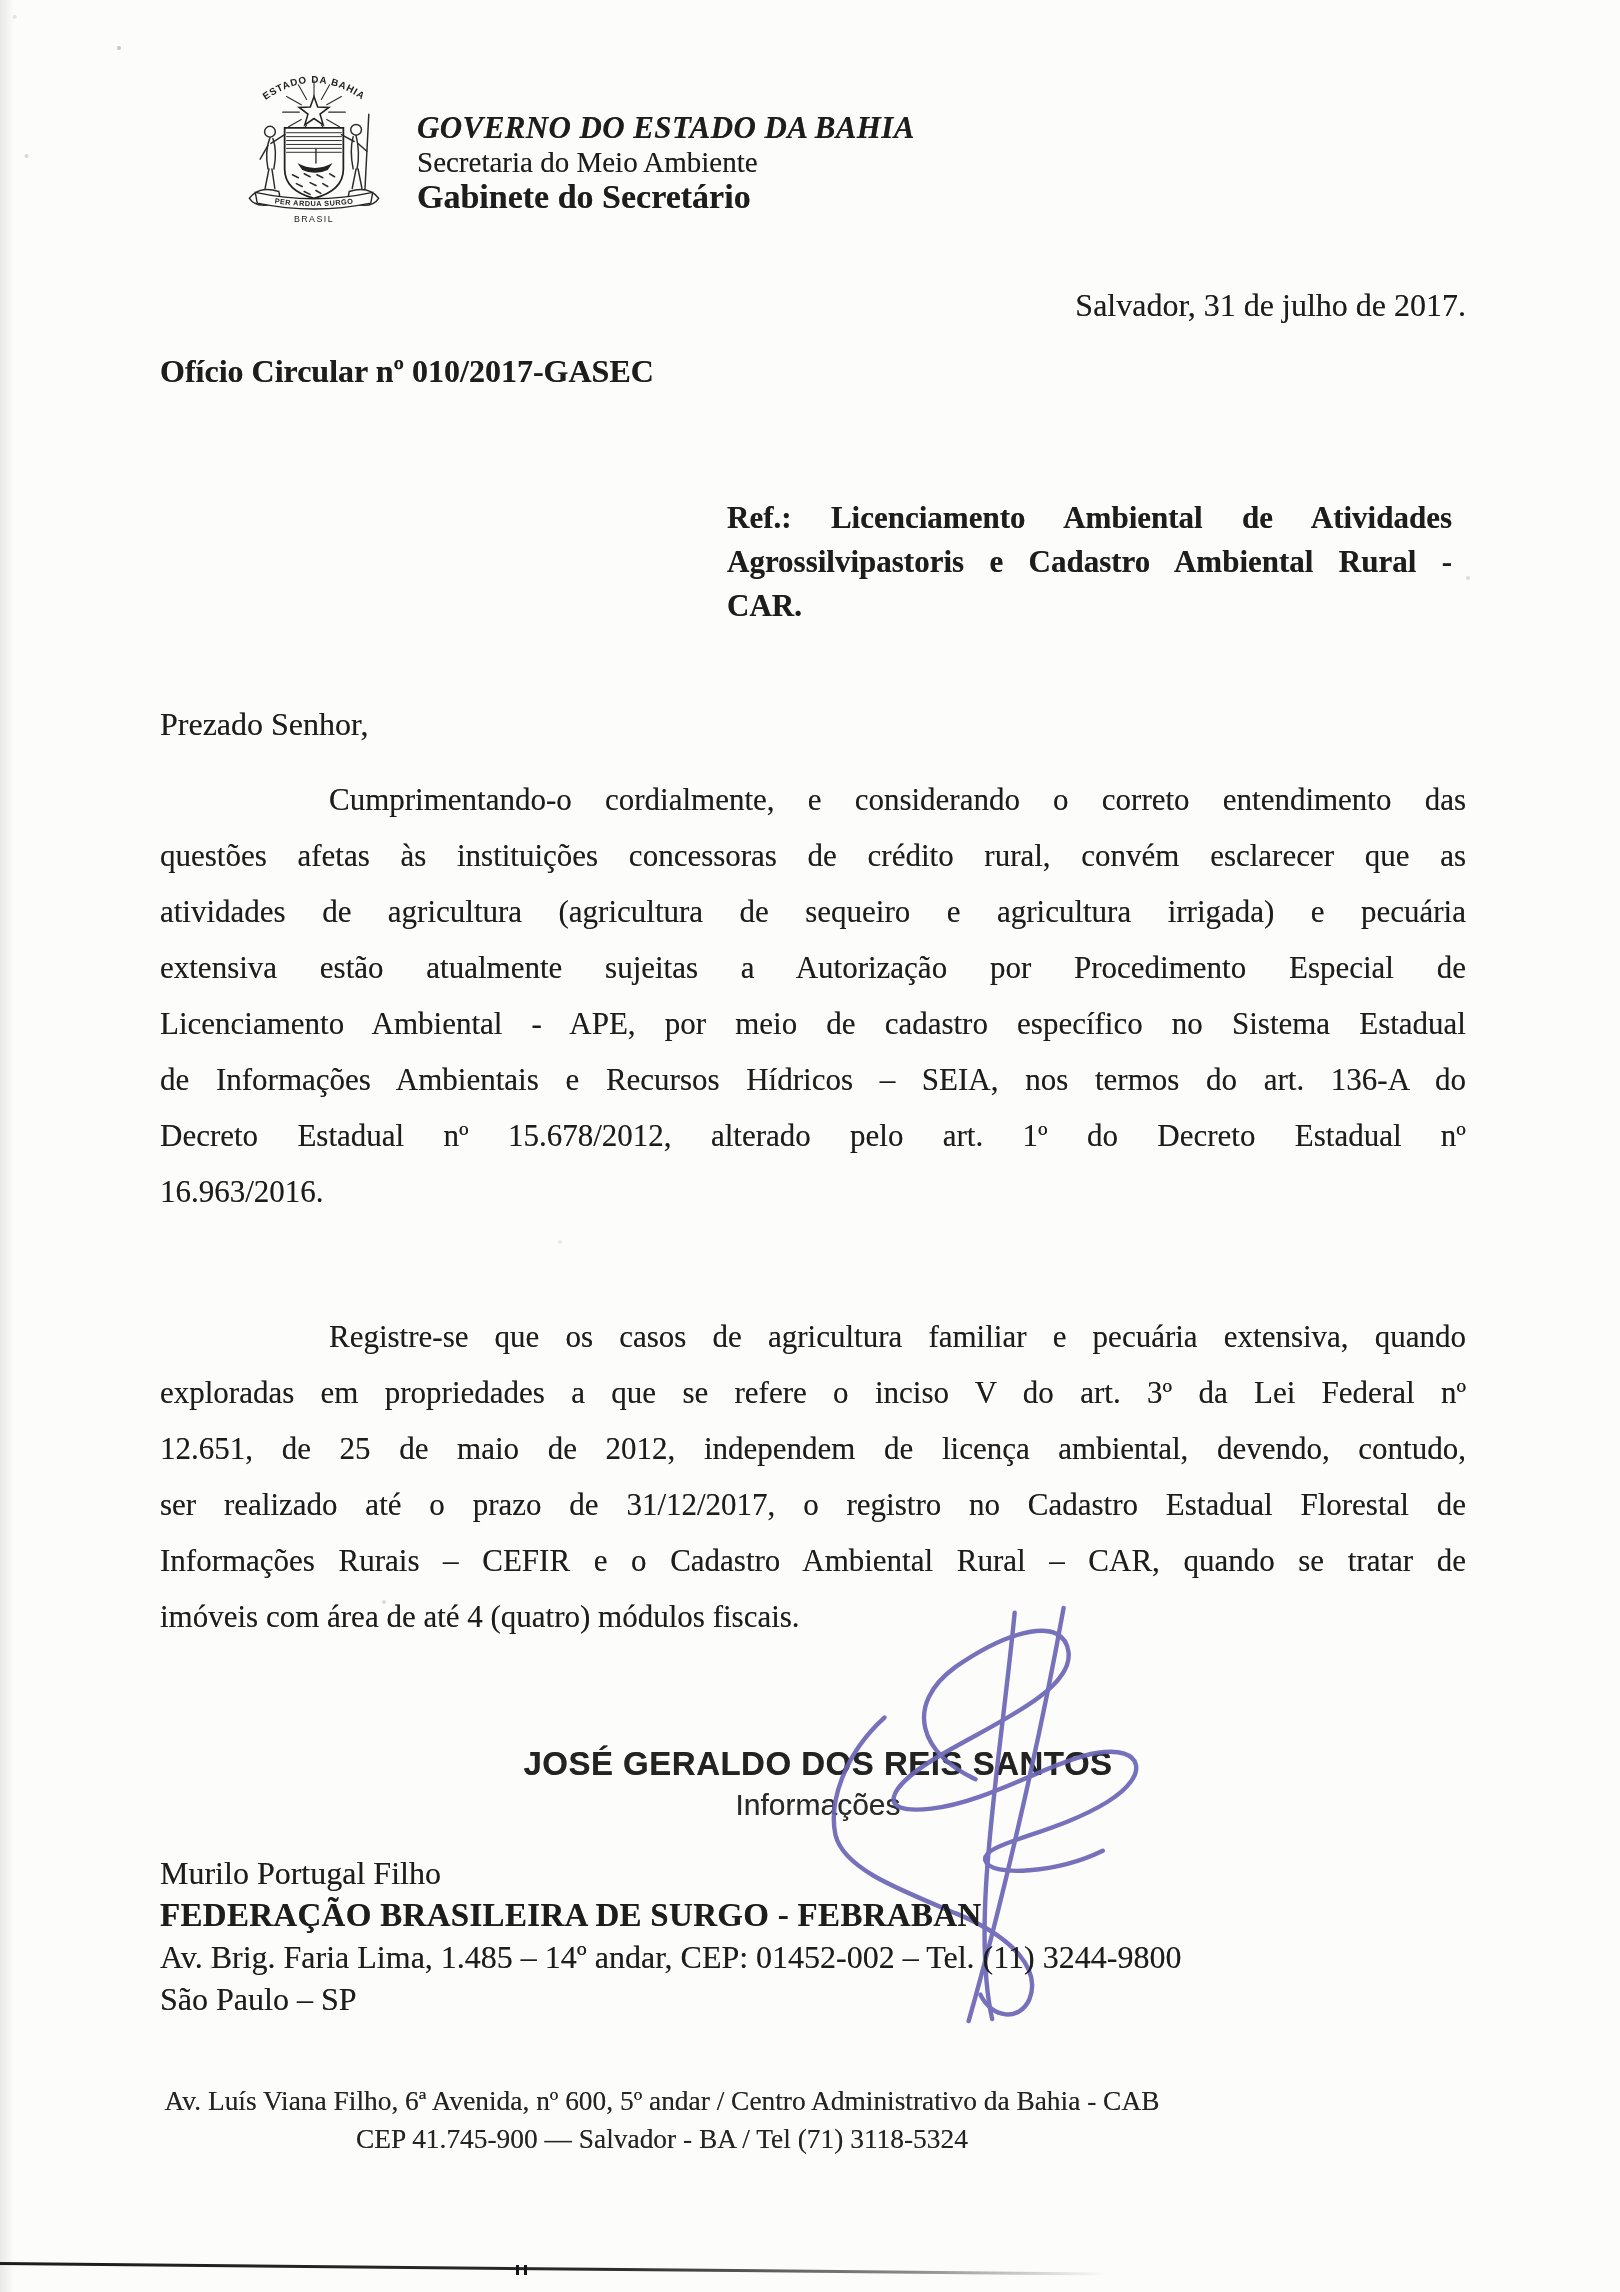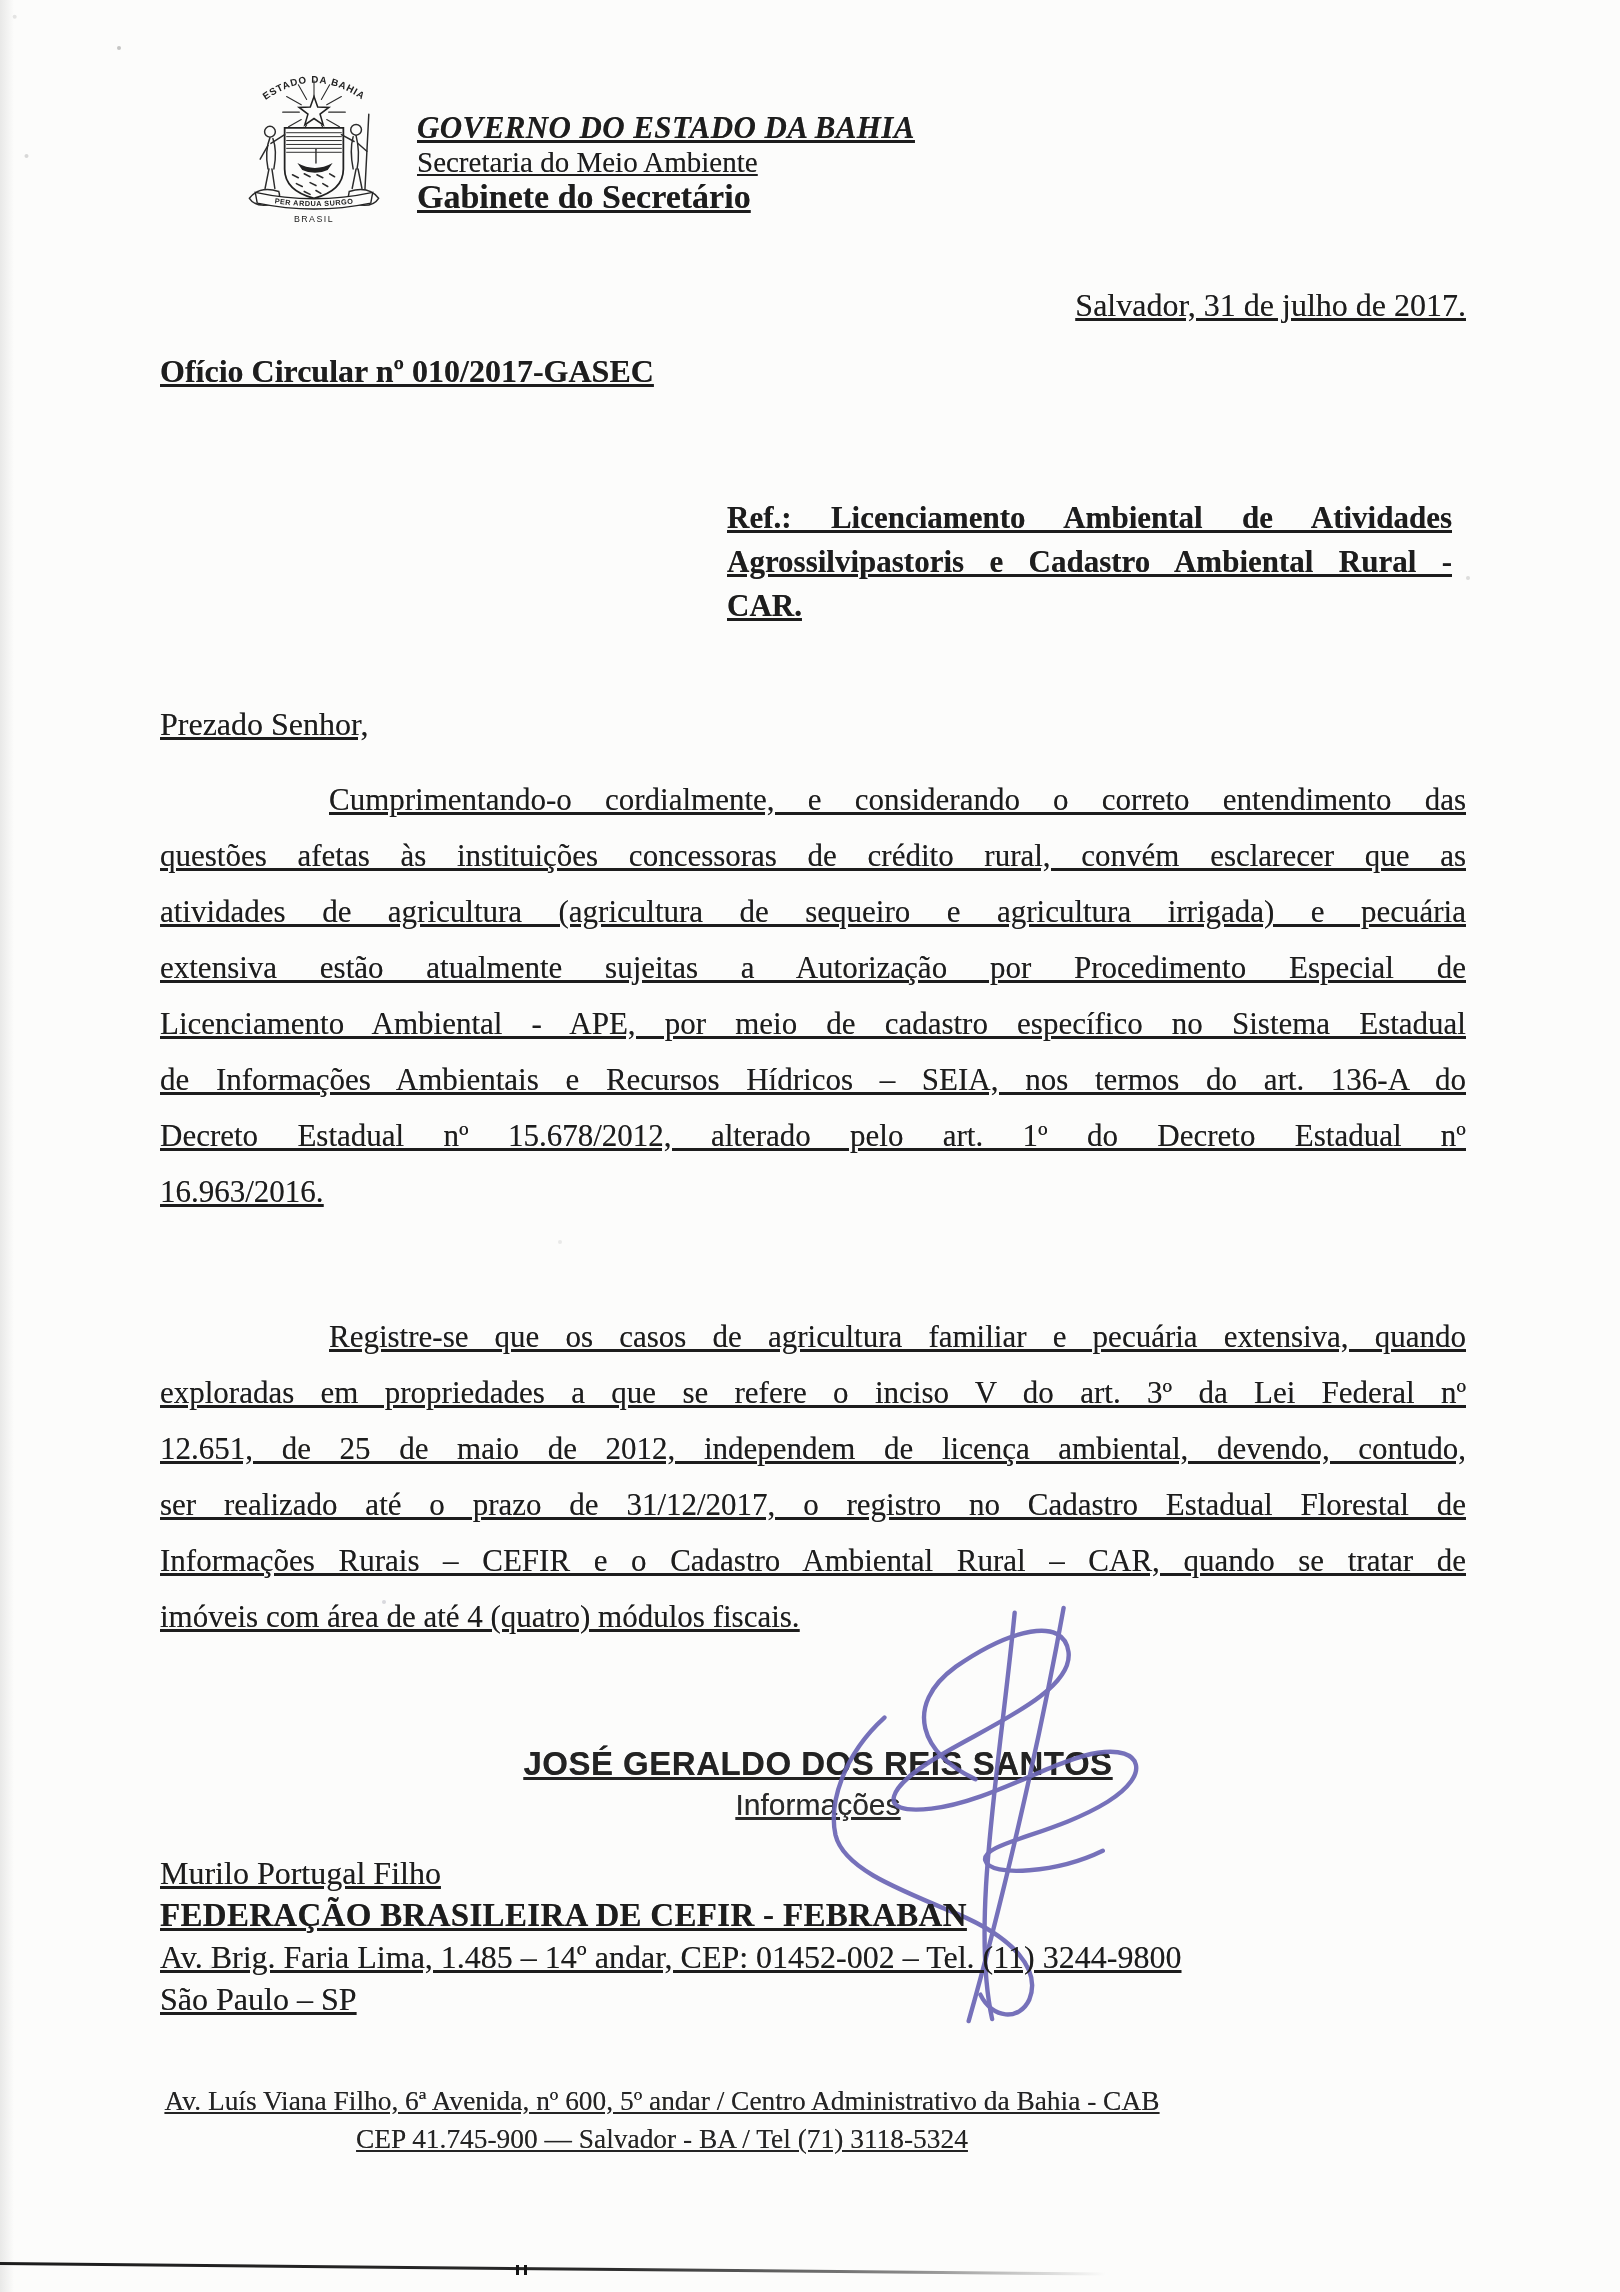--- a/index.html
+++ b/index.html
@@ -7,21 +7,21 @@
     position:relative;
     width:1620px;height:2293px;
     margin:0 auto;
     background:#fcfcfb;
     overflow:hidden;
     font-family:"Liberation Serif", serif;
     color:#1d1d1d;
   }
   .abs{position:absolute;}
   .sans{font-family:"Liberation Sans", sans-serif;}
-  .soft{text-shadow:0 0 0.6px rgba(25,25,25,0.55);text-decoration:underline;}
+  .soft{text-shadow:0 0 0.6px rgba(25,25,25,0.55);}
 
   
   .org1{left:417px;top:110px;font-size:31px;font-weight:bold;font-style:italic;letter-spacing:0.4px;}
   .org2{left:417px;top:146px;font-size:29px;}
   .org3{left:417px;top:178px;font-size:34px;font-weight:bold;}
 
   .dateline{left:160px;top:287px;width:1306px;font-size:32px;text-align:right;}
   .docnum{left:160px;top:353px;font-size:32px;font-weight:bold;}
 
   .refblock{left:727px;top:496px;width:725px;font-size:31px;font-weight:bold;line-height:44px;}
@@ -197,21 +197,21 @@
     <g fill="none" stroke-width="4.5" stroke-linecap="round" opacity="0.92" stroke="#6b66b5">
       <path d="M 215,200 C 160,175 140,125 195,85 C 250,47 305,33 310,70 C 315,110 230,145 180,175 C 125,207 110,237 170,230 C 230,223 295,180 340,173 C 385,166 395,195 350,223 C 295,257 220,265 225,283 C 230,301 300,295 345,273"></path>
       <path d="M 122,137 C 80,175 65,225 72,257 C 80,290 130,310 195,337 C 255,362 282,395 270,425 C 260,447 232,445 220,420"></path>
       <path d="M 305,25 C 280,165 240,335 208,447"></path>
       <path d="M 255,30 C 240,185 210,345 232,445"></path>
     </g>
   </svg>
 
   <div class="abs addr">
     <div class="ln soft">Murilo Portugal Filho</div>
-    <div class="ln bold soft">FEDERAÇÃO BRASILEIRA DE CEFIR - FEBRABAN</div>
+    <div class="ln bold soft">FEDERAÇÃO BRASILEIRA DE SURGO - FEBRABAN</div>
     <div class="ln soft">Av. Brig. Faria Lima, 1.485 – 14º andar, CEP: 01452-002 – Tel. (11) 3244-9800</div>
     <div class="ln soft">São Paulo – SP</div>
   </div>
 
   <div class="abs footer">
     <div class="ln soft">Av. Luís Viana Filho, 6ª Avenida, nº 600, 5º andar / Centro Administrativo da Bahia - CAB</div>
     <div class="ln soft">CEP 41.745-900 — Salvador - BA / Tel (71) 3118-5324</div>
   </div>
 
   <div class="abs edge-left"></div>

